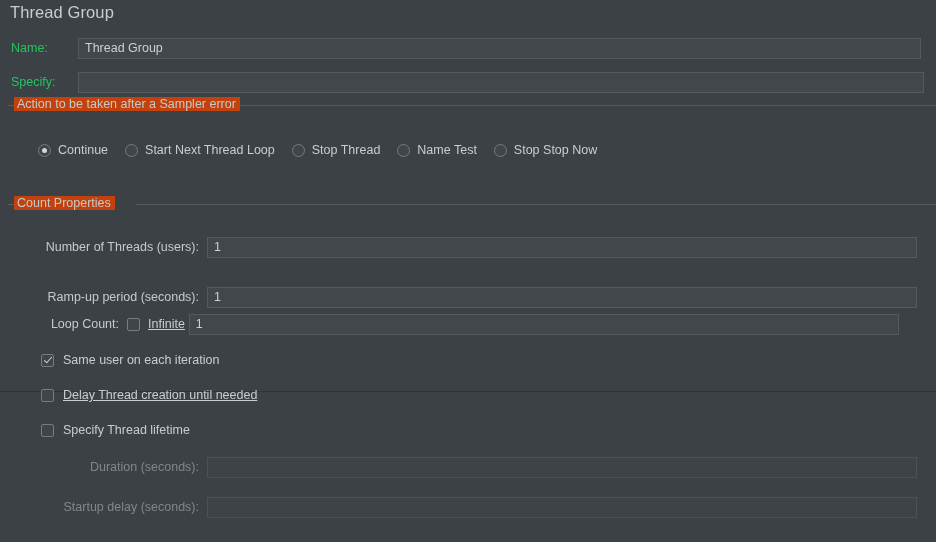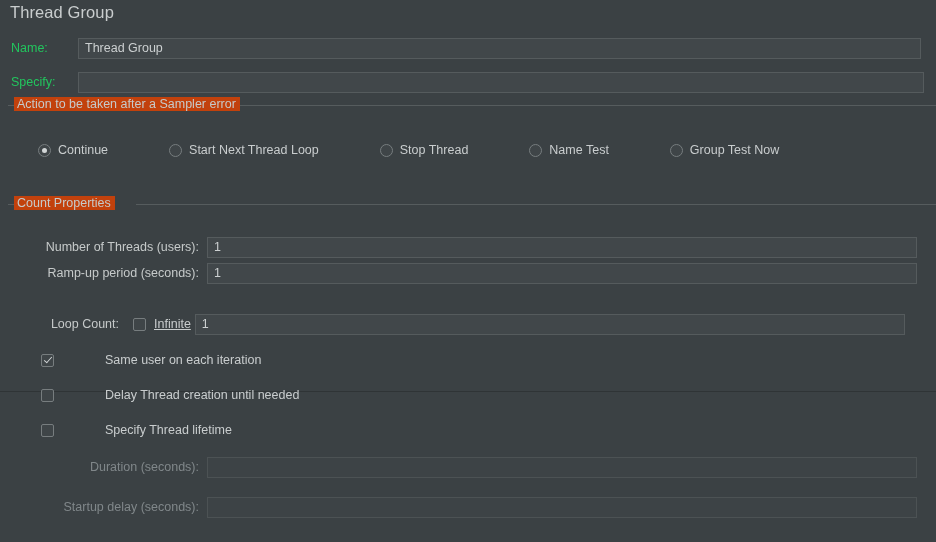--- a/index.html
+++ b/index.html
@@ -103,21 +103,20 @@
   #thread-props-group { top: 197px; }
   #thread-props-group .line-right { left: 136px; }
 
   
   .radio-row {
     position: absolute;
     top: 143px;
     left: 38px;
     display: flex;
     align-items: center;
-    gap: 44px;
   }
   .radio-item {
     display: flex;
     align-items: center;
     margin-right: 17px;
   }
   .radio {
     width: 13px;
     height: 13px;
     border-radius: 50%;
@@ -164,21 +163,21 @@
   .prop-row .plabel.dim { color: #80878a; }
   .prop-row .pfield {
     margin-left: 4px;
     width: 710px;
   }
   .pfield.disabled {
     background: #3d4346;
     border: 1px solid #4c5254;
   }
   #threads-row  { top: 236px; }
-  #rampup-row   { top: 262px; }
+  #rampup-row   { top: 286px; }
   #loop-row     { top: 313px; }
   #duration-row { top: 456px; }
   #startup-row  { top: 496px; }
 
   #loop-row .plabel { width: 123px; }
   #loop-row .pfield { width: 710px; }
 
   
   .cbox {
     width: 13px;
@@ -197,44 +196,43 @@
     top: 0px;
     width: 3px;
     height: 7px;
     border: solid #d2d6d7;
     border-width: 0 1.6px 1.6px 0;
     transform: rotate(42deg);
   }
   .inline-cb {
     display: flex;
     align-items: center;
-    margin-left: 10px;
+    margin-left: 4px;
     text-decoration: underline;
   }
   .inline-cb .cblabel {
     font-size: 12.5px;
     color: #c9cdce;
     margin-left: 8px;
     white-space: nowrap;
   }
   .cb-row {
     position: absolute;
     left: 41px;
     display: flex;
     align-items: center;
-    gap: 42px;
   }
   .cb-row .cblabel {
     font-size: 12.5px;
     color: #c9cdce;
     margin-left: 9px;
     white-space: nowrap;
   }
   #cb-sameuser { top: 353px; }
-  #cb-delay    { top: 388px; }
+  #cb-delay    { top: 388px; text-decoration: underline; }
   #cb-lifetime { top: 423px; }
 </style>
 </head>
 <body>
 
 <div class="panel">
 
   <div class="title">Thread Group</div>
 
   <div class="toprow" id="name-row">
@@ -267,21 +265,21 @@
     <div class="radio-item">
       <span class="radio"></span>
       <span class="rlabel">Stop Thread</span>
     </div>
     <div class="radio-item">
       <span class="radio"></span>
       <span class="rlabel">Name Test</span>
     </div>
     <div class="radio-item">
       <span class="radio"></span>
-      <span class="rlabel">Group Test Now</span>
+      <span class="rlabel">Stop Stop Now</span>
     </div>
   </div>
 
   <div class="group" id="thread-props-group">
     <div class="group-head">
       <div class="line-left"></div>
       <div class="cap">Count Properties</div>
       <div class="line-right"></div>
     </div>
   </div>

